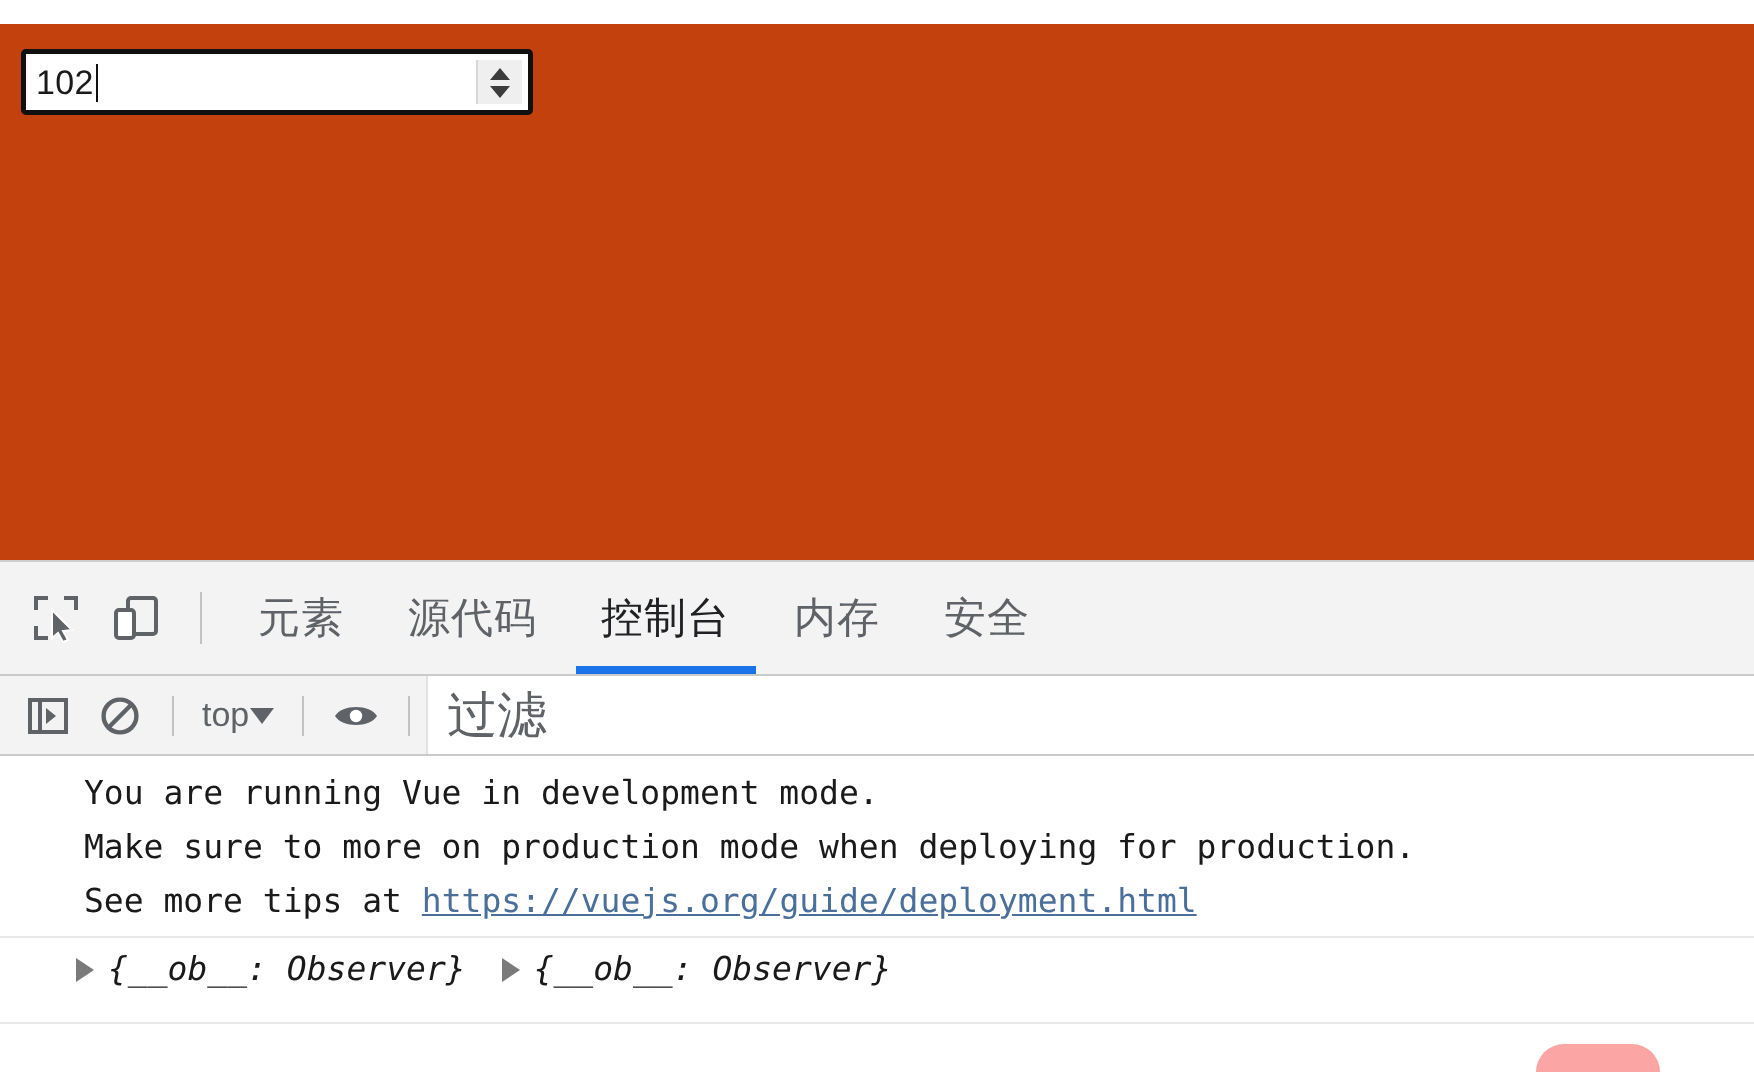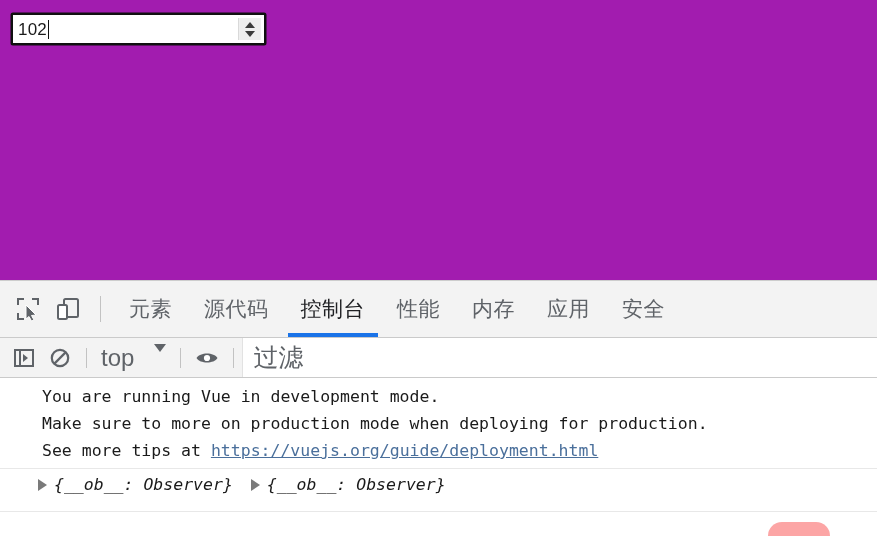--- a/index.html
+++ b/index.html
@@ -11,24 +11,24 @@
     width: 877px;
     height: 536px;
     overflow: hidden;
     font-family: "Liberation Sans", sans-serif;
     -webkit-font-smoothing: antialiased;
   }
 
   
   #page-viewport {
     position: absolute;
-    left: 0; top: 0;
+    left: 0; top: 12px;
     width: 877px;
     height: 280px;
-    background: #a21caf;
+    background: #c2410c;
     overflow: hidden;
   }
 
   .number-input-wrap {
     position: absolute;
     left: 11px;
     top: 13px;
     width: 255px;
     height: 32px;
     box-sizing: border-box;
@@ -158,23 +158,24 @@
   .ct-icon:first-child { margin-left: 6px; }
   .ct-sep {
     width: 1px;
     height: 20px;
     background: #c2c2c2;
     margin: 0 8px;
     flex: 0 0 auto;
   }
   .ct-context {
     display: flex;
-    gap: 20px;
+    align-items: center;
+    gap: 0;
     padding: 0 6px;
-    font-size: 24px;
+    font-size: 17px;
     color: #5f6368;
     flex: 0 0 auto;
   }
   .caret-down {
     width: 0; height: 0;
     border-left: 6px solid transparent;
     border-right: 6px solid transparent;
     border-top: 8px solid #5f6368;
   }
   .ct-filter {
@@ -285,27 +286,21 @@
     <div class="tab">
       <span>元素</span>
     </div>
     <div class="tab">
       <span>源代码</span>
     </div>
     <div class="tab active">
       <span>控制台</span>
     </div>
     <div class="tab">
-      <span>性能</span>
-    </div>
-    <div class="tab">
       <span>内存</span>
-    </div>
-    <div class="tab">
-      <span>应用</span>
     </div>
     <div class="tab">
       <span>安全</span>
     </div>
   </div>
 
   <div class="console-toolbar">
 
     <div class="ct-icon">
       <svg width="22" height="22" viewBox="0 0 22 22">

